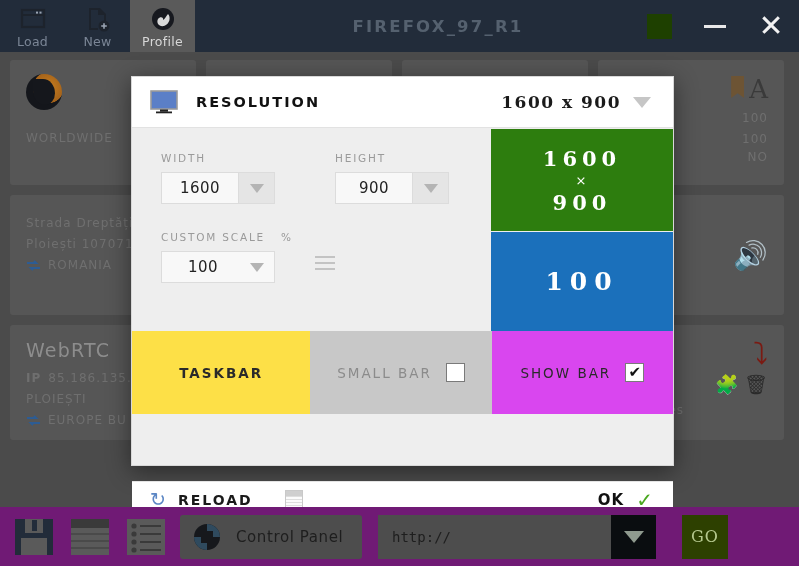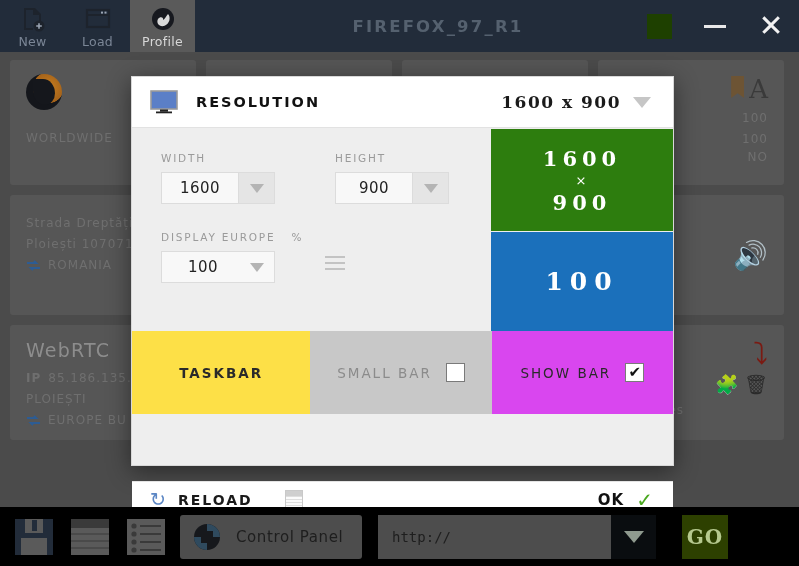--- a/index.html
+++ b/index.html
@@ -159,71 +159,71 @@
   #reload-lbl { font-size:14px; font-weight:bold; letter-spacing:2px; color:#1a1a1a; margin-left:12px; }
   #page-ico { width:18px;height:20px;margin-left:32px;border:1px solid #c9c9c9;background:#fbfbfb; }
   #page-ico div { height:3px; border-bottom:1px solid #dedede; }
   #page-ico div:first-child { background:#cfcfcf; height:6px; }
   #ok-lbl { margin-left:auto; font-size:15px; font-weight:bold; letter-spacing:1px; color:#111; }
   #ok-check { font-size:20px; color:#4aa81f; margin-left:12px; line-height:1; }
 
   
   #dock {
     position:absolute; left:0; bottom:0; width:799px; height:59px;
-    background:#000000; display:flex; align-items:center; padding: 0 12px; gap: 12px;
+    background:#701a75; display:flex; align-items:center; padding: 0 12px; gap: 12px;
   }
   .dockico { width:42px; height:40px; }
   #cp-btn {
     width:182px; height:44px; background:#4d4d4d; border-radius:3px;
     display:flex; align-items:center; padding-left:12px; gap:14px;
   }
   #cp-label { font-size:15px; color:#1e1e1e; letter-spacing:.6px; }
   #url-wrap { display:flex; margin-left: 4px; }
   #url-input {
     width: 233px; height: 44px; background:#4d4d4d; color:#1e1e1e;
     display:flex; align-items:center; padding-left:14px;
     font-family:"DejaVu Sans Mono", monospace; font-size:14px;
   }
   #url-drop { width:45px;height:44px;background:#0a0d10;display:flex;
               align-items:center;justify-content:center; }
   .caret-dk { width:0;height:0;border-left:10px solid transparent;
               border-right:10px solid transparent;border-top:12px solid #8f9a8f; }
   #go-btn {
     width:46px;height:44px;background:#2d4000;margin-left:14px;
     display:flex;align-items:center;justify-content:center;
-    color:#b6c98e; font-size:20px; font-weight:bold; letter-spacing:1px;
+    color:#b6c98e; font-size:16px; font-weight:normal; letter-spacing:1px;
     font-family:"DejaVu Serif", serif;
   }
 </style>
 </head>
 <body>
 
 <div id="titlebar">
-
-  <div class="tabbtn">
-    <span class="tabicon">
-      <svg viewBox="0 0 30 26" width="30" height="26">
-        <path d="M6 2 h11 l6 6 v9 h-2 V9 h-6 V4 H8 v18 h7 v2 H6 Z" fill="#1d232c"></path>
-        <circle cx="21" cy="20" r="5.5" fill="#1d232c"></circle>
-        <path d="M21 17.2v5.6 M18.2 20h5.6" stroke="#9aa4b2" stroke-width="1.6"></path>
-      </svg>
-    </span>
-    <span>New</span>
-  </div>
 
   <div class="tabbtn">
     <span class="tabicon">
       <svg viewBox="0 0 30 26" width="30" height="26">
         <rect x="4" y="4" width="22" height="17" fill="none" stroke="#1d232c" stroke-width="2.2"></rect>
         <path d="M4 9 H26" stroke="#1d232c" stroke-width="2"></path>
         <rect x="18" y="5.6" width="2" height="2" fill="#9aa4b2"></rect>
         <rect x="21.5" y="5.6" width="2" height="2" fill="#9aa4b2"></rect>
       </svg>
     </span>
     <span>Load</span>
+  </div>
+
+  <div class="tabbtn">
+    <span class="tabicon">
+      <svg viewBox="0 0 30 26" width="30" height="26">
+        <path d="M6 2 h11 l6 6 v9 h-2 V9 h-6 V4 H8 v18 h7 v2 H6 Z" fill="#1d232c"></path>
+        <circle cx="21" cy="20" r="5.5" fill="#1d232c"></circle>
+        <path d="M21 17.2v5.6 M18.2 20h5.6" stroke="#9aa4b2" stroke-width="1.6"></path>
+      </svg>
+    </span>
+    <span>New</span>
   </div>
 
   <div class="tabbtn active">
     <span class="tabicon">
       <svg viewBox="0 0 30 26" width="30" height="26">
         <circle cx="15" cy="13" r="11" fill="#17191f"></circle>
         <path d="M8 8 C10 3, 19 3, 21 8 C17 6, 12 6, 8 8 Z" fill="#17191f"></path>
         <path d="M20 8 C23 11, 22 18, 16 20 C11 21, 8 17, 10 13 C12 10, 16 11, 15 14 C17 13, 18 10, 20 8 Z" fill="#d9d9d9"></path>
       </svg>
     </span>
@@ -362,21 +362,21 @@
             <div class="fstep">
               <span class="caret-sm"></span>
             </div>
           </div>
         </div>
       </div>
 
       <div class="fieldrow second">
         <div class="fgroup">
           <div class="flabel">
-            <span>DISPLAY EUROPE</span><span class="pct">%</span>
+            <span>CUSTOM SCALE</span><span class="pct">%</span>
           </div>
           <div class="fbox">
             <div class="finput withcaret">
               <span>100</span>
               <span class="caret-sm"></span>
             </div>
           </div>
         </div>
 
         <div style="display:flex;gap:14px;margin-left:-38px">

